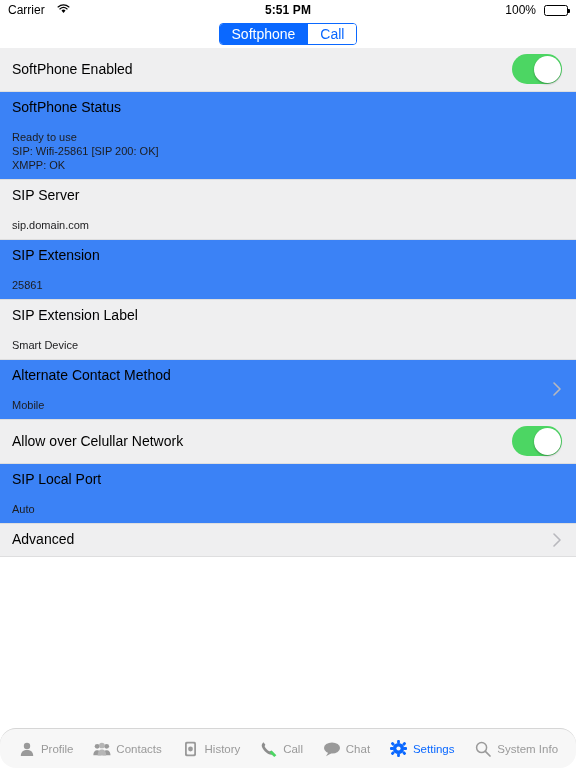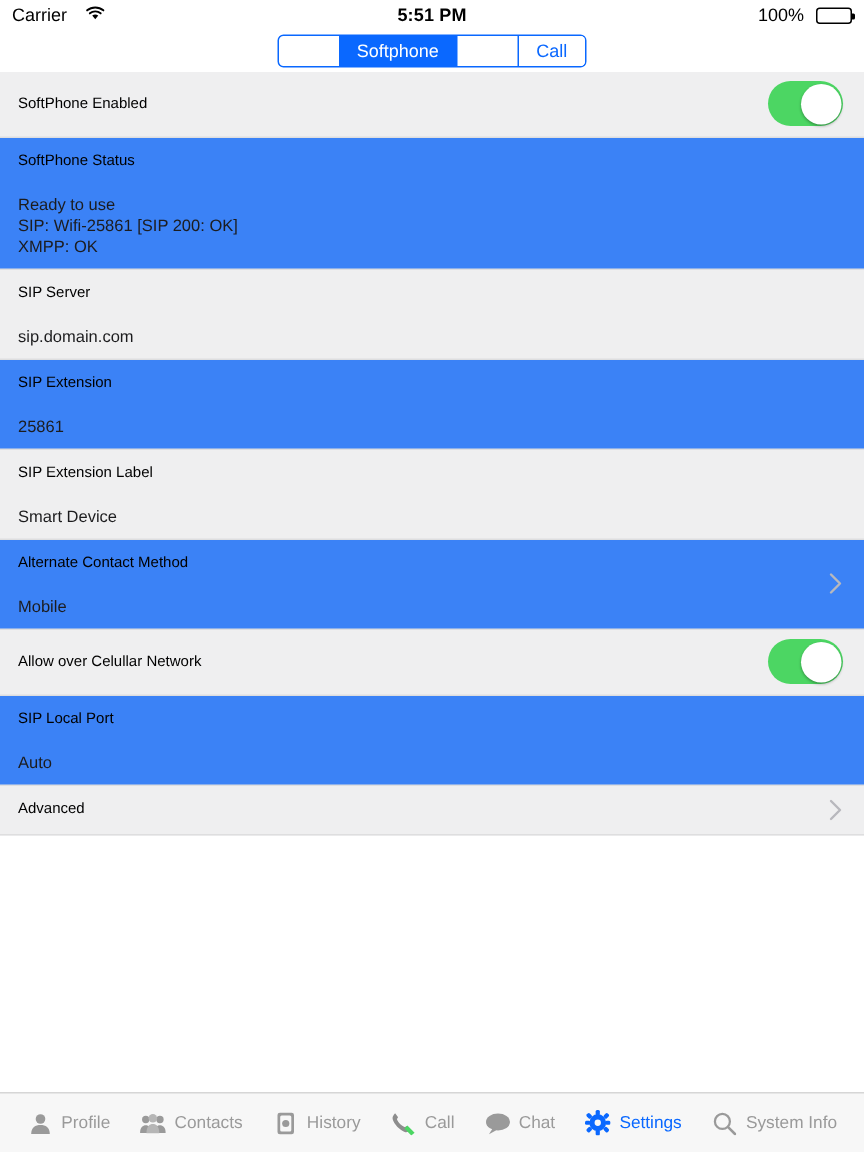--- a/index.html
+++ b/index.html
@@ -86,27 +86,26 @@
     display: flex;
     height: 22px;
     border: 1px solid #0a68ff;
     border-radius: 4px;
     overflow: hidden;
   }
   .segment {
     display: flex;
     align-items: center;
     justify-content: center;
-    font-size: 12px;
+    font-size: 14px;
     padding: 0 12px;
     color: #0a68ff;
     background: #ffffff;
     cursor: pointer;
     white-space: nowrap;
-    margin-left: 40px;
   }
   .segment + .segment { border-left: 1px solid #0a68ff; }
   .segment.active {
     background: #0a68ff;
     color: #ffffff;
   }
 
   
   .table { width: 100%; }
 
@@ -117,21 +116,21 @@
     border-bottom: 1px solid #dededf;
     display: flex;
     align-items: center;
     min-height: 33px;
   }
   .row.shade { background: #efeff0; }
   .row.plain { background: #3b82f6; }
   .row-text { flex: 1; min-width: 0; }
 
   .row-title {
-    font-size: 10px;
+    font-size: 14px;
     color: #000;
     line-height: 19px;
   }
   .row-sub {
     font-size: 11px;
     color: #1c1c1e;
     line-height: 14px;
     margin-top: 13px;
   }
   .row-sub-line { display: block; }
@@ -177,20 +176,21 @@
     left: 0;
     bottom: 0;
     width: 576px;
     height: 40px;
     background: #f7f7f7;
     border-top: 1px solid #d6d6d6;
     display: flex;
     align-items: center;
     justify-content: space-around;
     padding: 0 8px;
+    border-radius: 16px;
   }
   .tab {
     display: flex;
     align-items: center;
     gap: 5px;
     font-size: 11.5px;
     color: #9a9a9a;
     cursor: pointer;
     padding: 2px 2px;
     white-space: nowrap;

